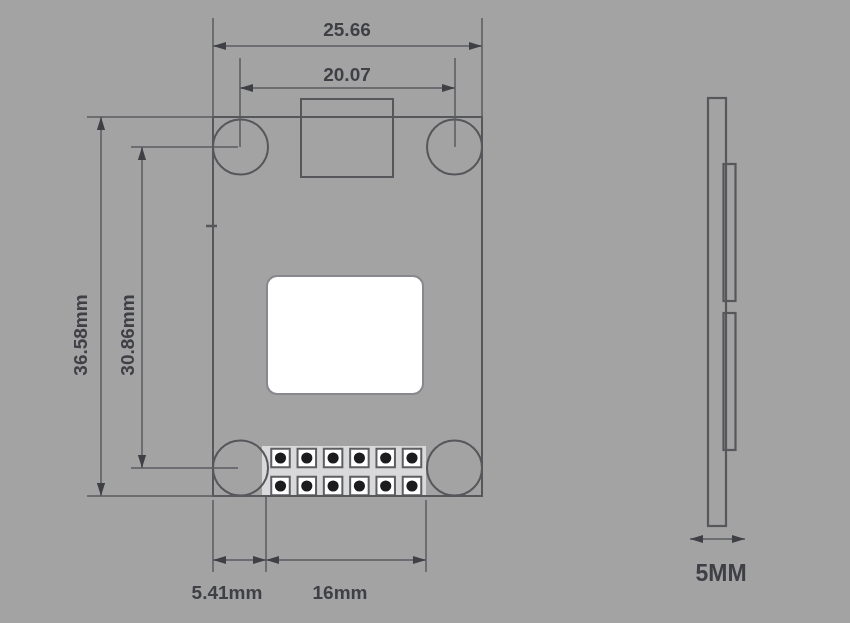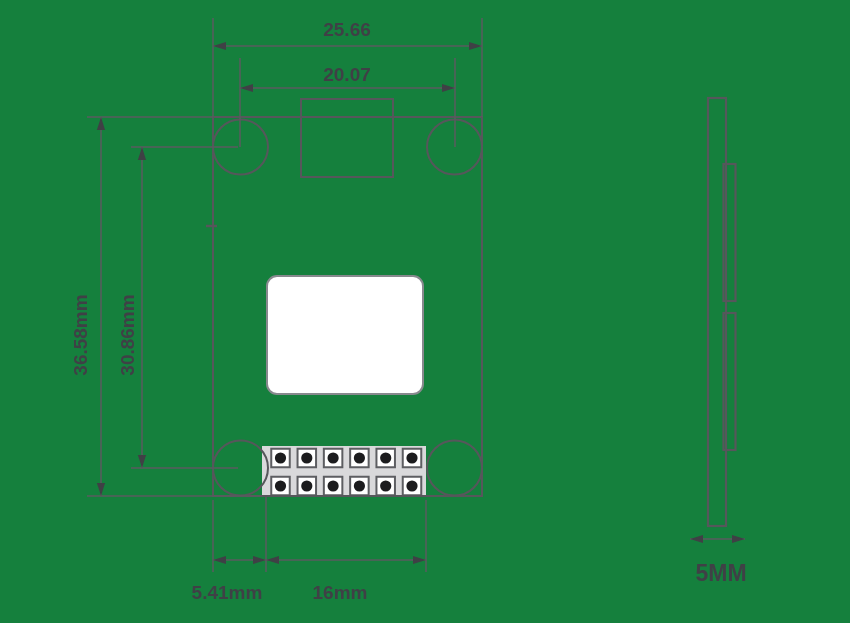--- a/index.html
+++ b/index.html
@@ -2,21 +2,21 @@
 <html><head>
 <meta charset="utf-8">
 <style>
   html,body{margin:0;padding:0;}
   body{
     width:850px;height:623px;
     background:#f5f6f8;
     font-family:"Liberation Sans","DejaVu Sans",sans-serif;
     overflow:hidden;
   }
-  .canvas{position:relative;width:850px;height:623px;background:#15803d;}
+  .canvas{position:relative;width:850px;height:623px;background:#a3a3a3;}
   svg{display:block;}
   .outline{fill:none;stroke:#56575b;stroke-width:2;}
   .outline-thick{fill:none;stroke:#56575b;stroke-width:2.2;}
   .extline{fill:none;stroke:#5a5b5f;stroke-width:1.5;}
   .dimline{fill:none;stroke:#5a5b5f;stroke-width:1.5;}
   .pad-band{fill:#d9d9db;stroke:none;}
   .pin-pad{fill:#ffffff;stroke:#5d5e62;stroke-width:2;}
   .pin-hole{fill:#1c1c1e;stroke:none;}
   .chip{fill:#ffffff;stroke:#88898e;stroke-width:2;}
   .edge-mark{stroke:#56575b;stroke-width:2.5;}

